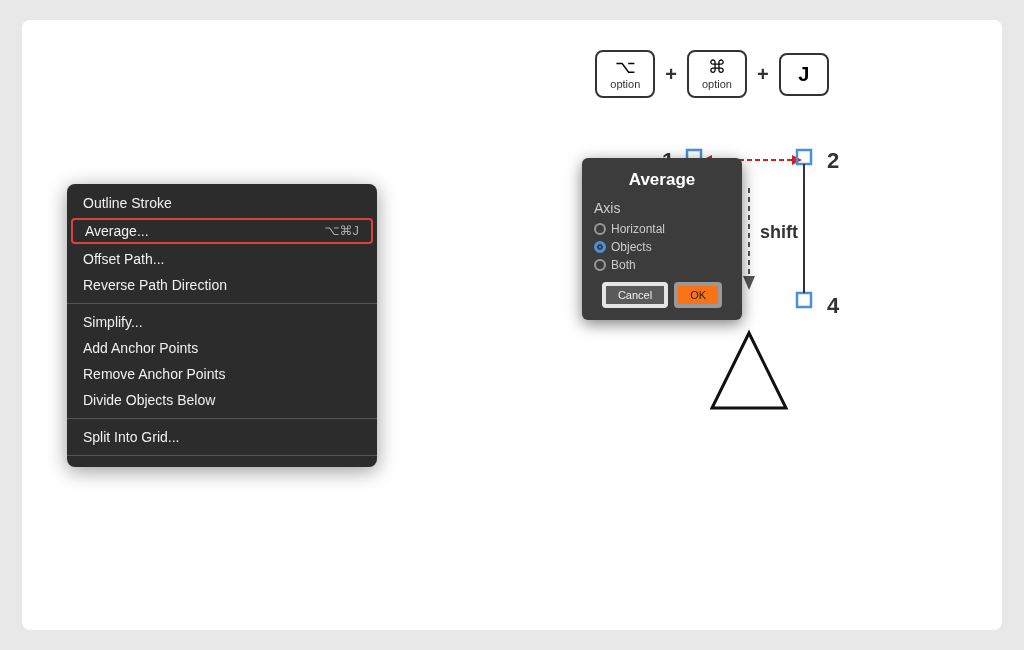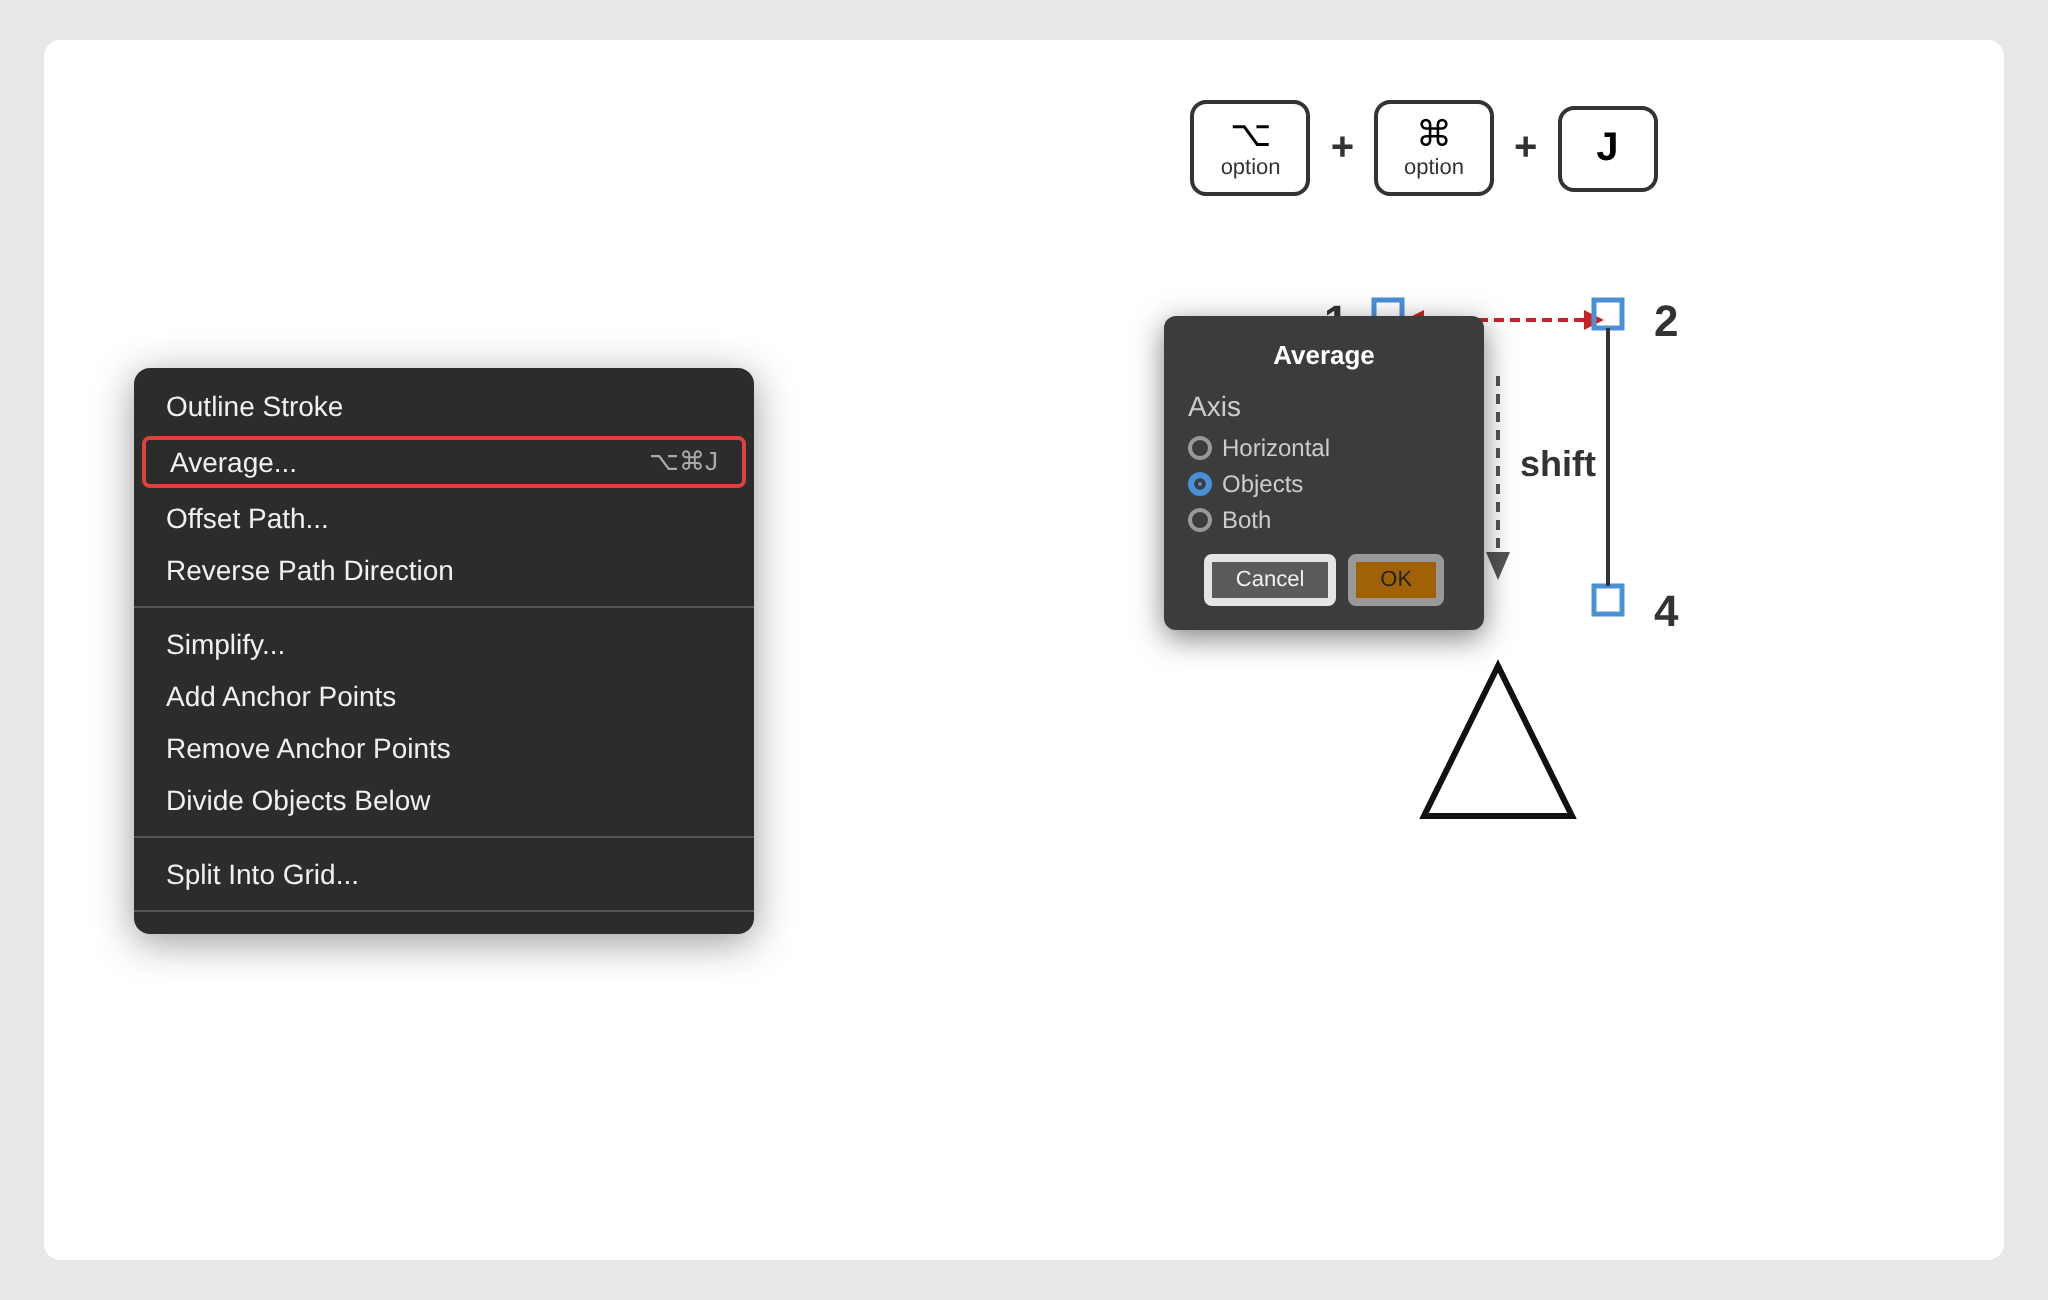--- a/index.html
+++ b/index.html
@@ -132,21 +132,21 @@
       top: 20px;
       background: #3c3c3c;
       border-radius: 6px;
       padding: 12px;
       width: 160px;
       box-shadow: 0 4px 15px rgba(0,0,0,0.5);
       z-index: 10;
     }
     .dialog-title {
       color: #ffffff;
-      font-size: 13px;
+      font-size: 17px;
       font-weight: bold;
       text-align: center;
       margin-bottom: 10px;
     }
     .dialog-section-label {
       color: #cccccc;
       font-size: 14px;
       margin-bottom: 6px;
     }
     .radio-option {
@@ -180,21 +180,21 @@
     .dialog-btn {
       background: #5a5a5a;
       border: 4px solid #e5e5e5;
       border-radius: 4px;
       color: #f0f0f0;
       font-size: 11px;
       padding: 3px 12px;
       cursor: pointer;
     }
     .dialog-btn.primary {
-      background: #a16207;
+      background: #f97316;
       color: #222;
       border-color: #999;
     }
 
     
     .svg-diagram {
       position: absolute;
       right: 0;
       top: 0;
       width: 200px;

